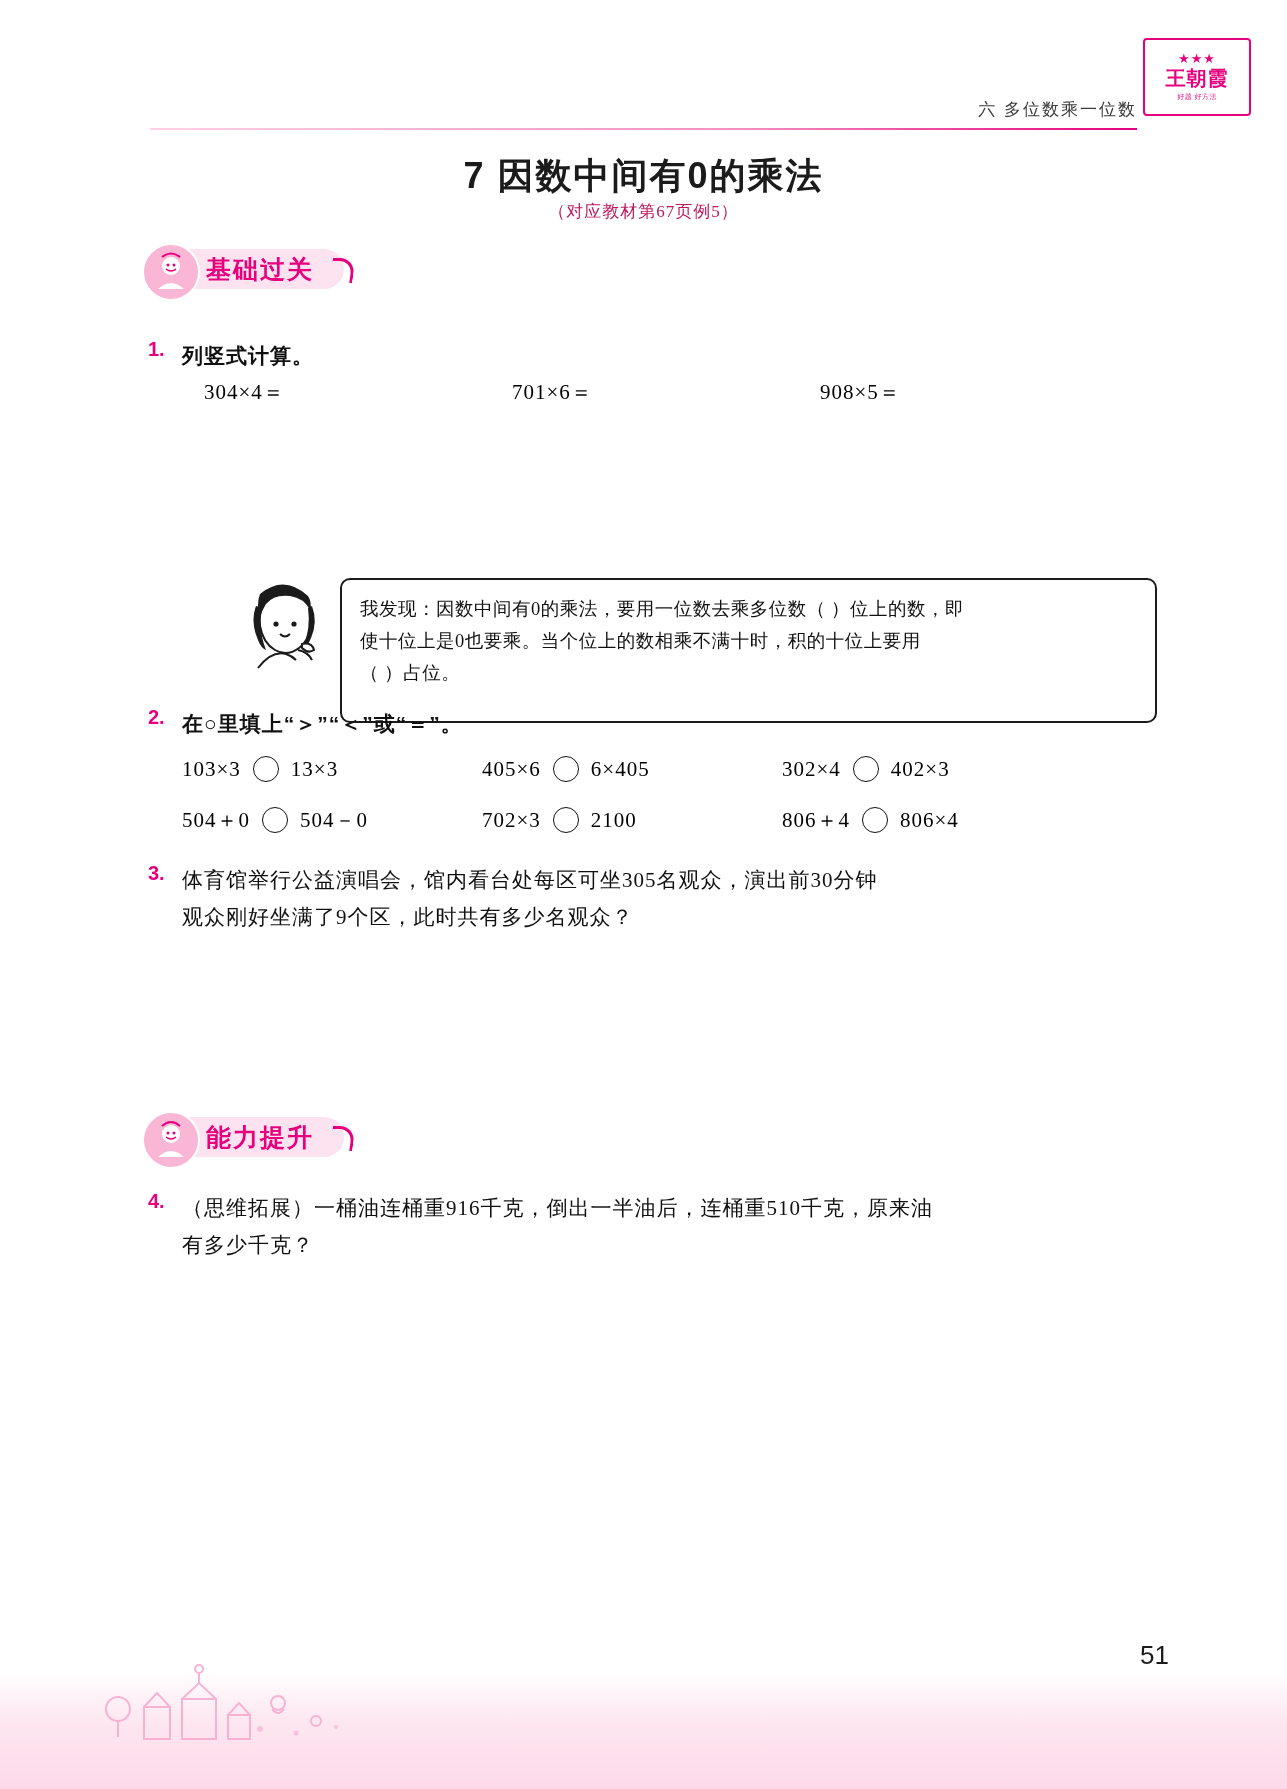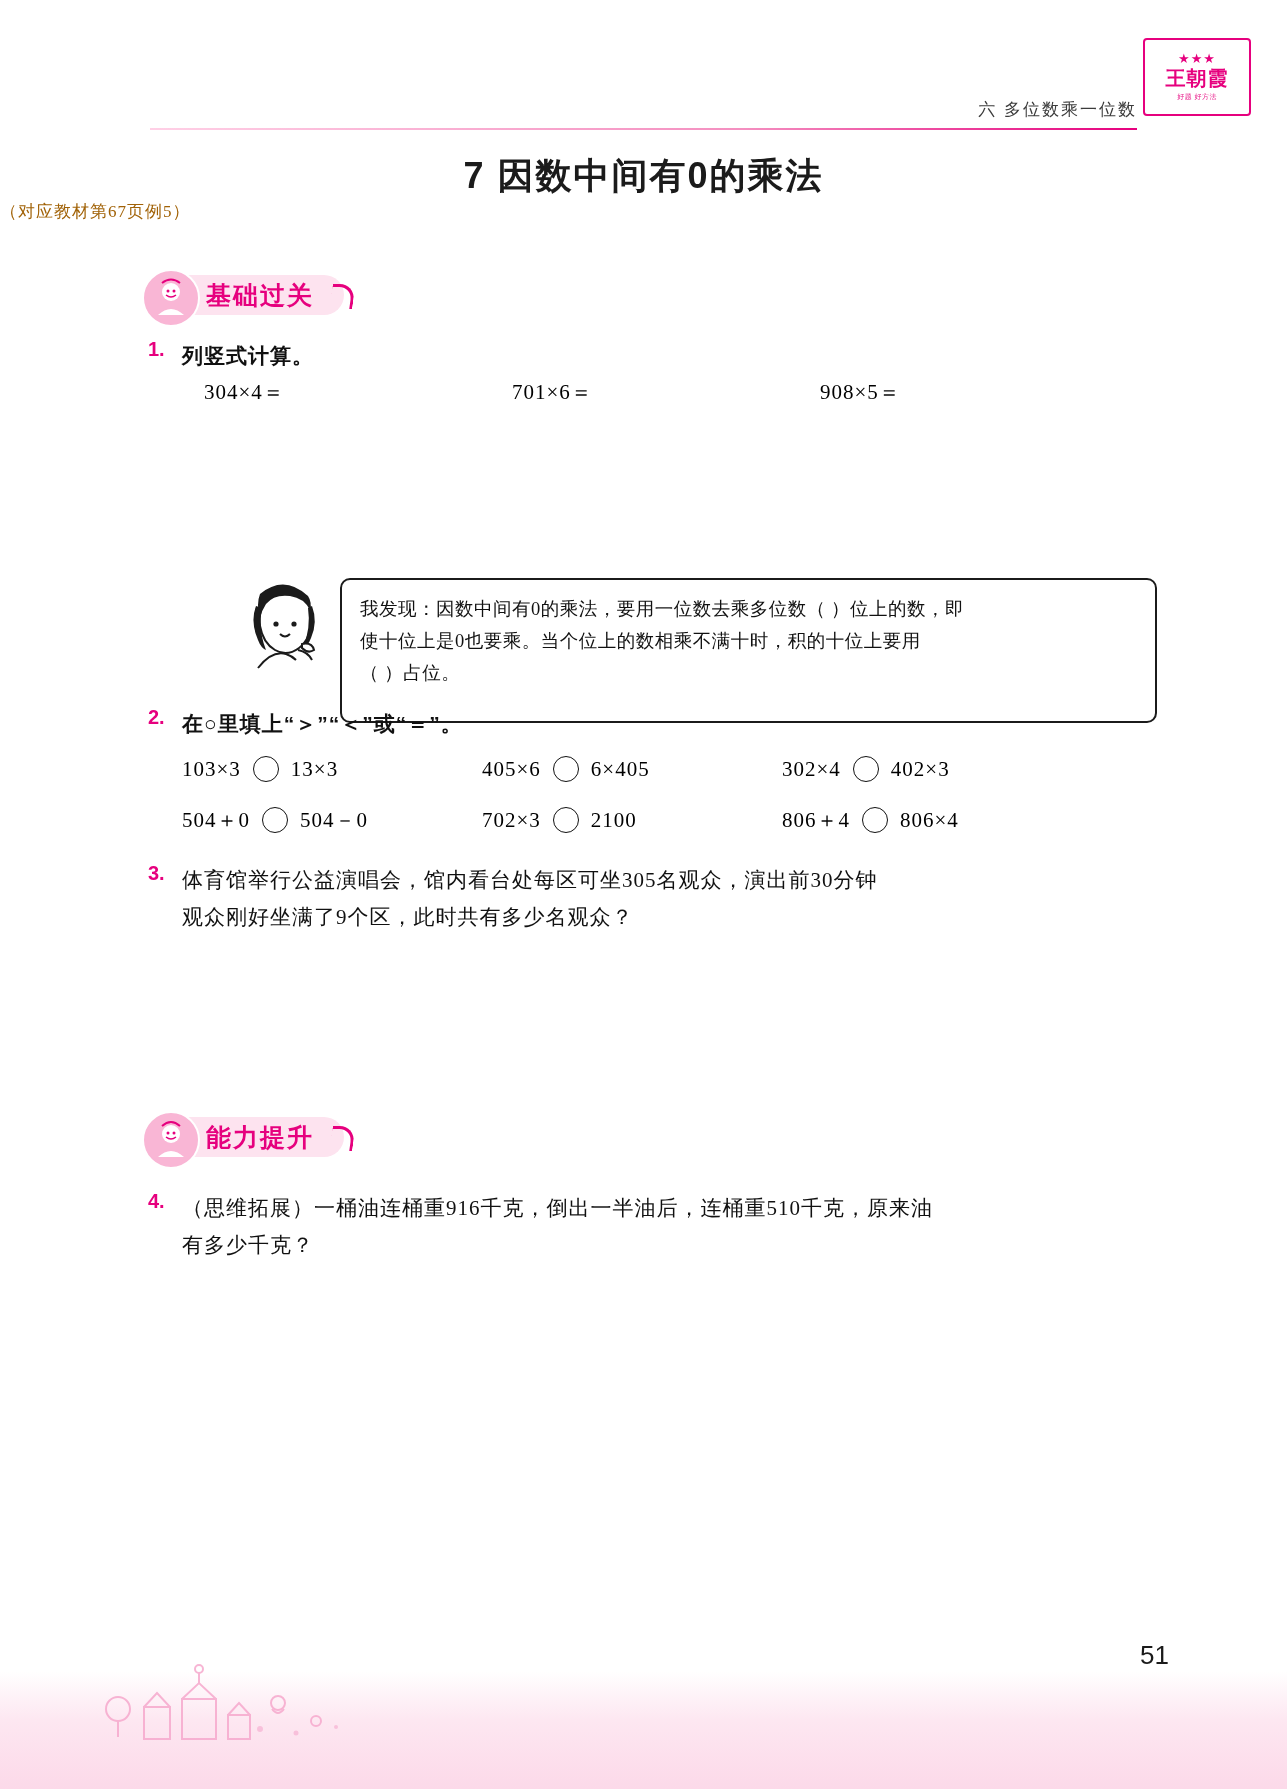--- a/index.html
+++ b/index.html
@@ -88,22 +88,23 @@
     font-weight: bold;
     color: #1b1b1b;
     letter-spacing: 2px;
     font-family: "Liberation Sans", sans-serif;
   }
   .doc-sub {
     position: absolute;
     top: 200px;
     left: 0;
     right: 0;
+    text-align: center;
     font-size: 17px;
-    color: #a16207;
+    color: #be185d;
     letter-spacing: 1px;
   }
 
   
   .section-banner {
     position: absolute;
     left: 148px;
     display: flex;
     align-items: center;
     height: 50px;
@@ -273,21 +274,21 @@
     <div class="brand">王朝霞</div>
     <div class="sub">好题  好方法</div>
   </div>
 
   <div class="runhead">六  多位数乘一位数</div>
   <div class="runhead-rule"></div>
 
   <div class="doc-title">7  因数中间有0的乘法</div>
   <div class="doc-sub">（对应教材第67页例5）</div>
 
-  <div class="section-banner" style="top:270px;">
+  <div class="section-banner" style="top:244px;">
     <div class="banner-pill">
       <div class="banner-avatar">
         <svg width="54" height="54" viewBox="0 0 54 54">
           <circle cx="27" cy="27" r="26" fill="#f9b6d5"></circle>
           <circle cx="27" cy="21" r="9" fill="#fff"></circle>
           <circle cx="24" cy="20" r="1.5" fill="#e6007e"></circle>
           <circle cx="30" cy="20" r="1.5" fill="#e6007e"></circle>
           <path d="M22 24 q5 4 10 0" stroke="#e6007e" stroke-width="1.4" fill="none"></path>
           <path d="M14 44 q13 -12 26 0 z" fill="#fff"></path>
           <path d="M18 12 q9 -7 18 0" stroke="#e6007e" stroke-width="2" fill="none"></path>

